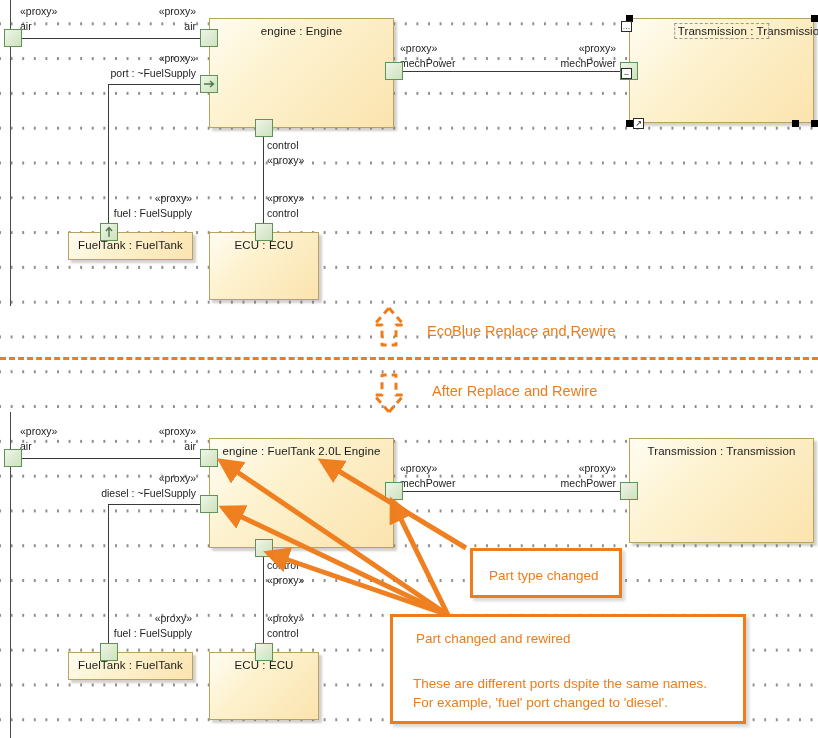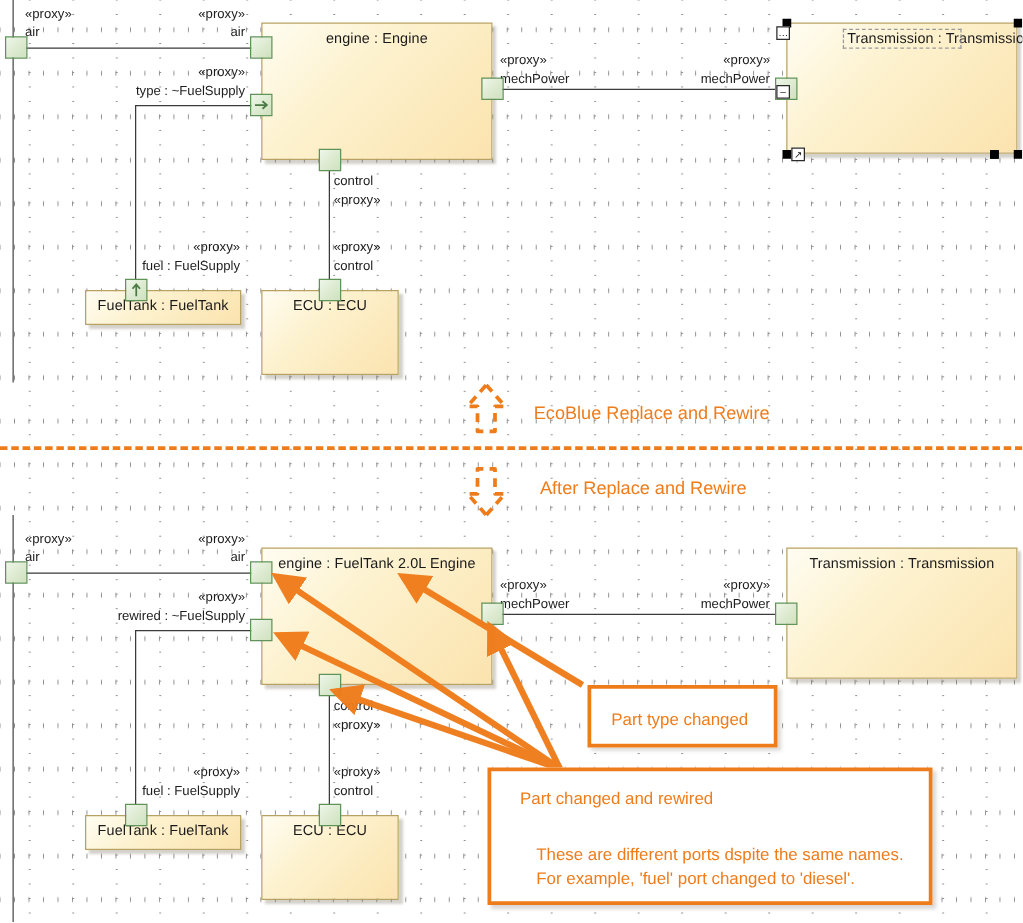--- a/index.html
+++ b/index.html
@@ -172,21 +172,21 @@
       <span>air</span>
     </div>
 
     <div class="plabel r" style="left:60px;width:136px;top:4px;">
       <span class="stereo">«proxy»</span>
       <span>air</span>
     </div>
 
     <div class="plabel r" style="left:40px;width:156px;top:51px;">
       <span class="stereo">«proxy»</span>
-      <span>type : ~FuelSupply</span>
+      <span>port : ~FuelSupply</span>
     </div>
 
     <div class="plabel" style="left:400px;top:41px;">
       <span class="stereo">«proxy»</span>
       <span>mechPower</span>
     </div>
 
     <div class="plabel r" style="left:490px;width:126px;top:41px;">
       <span class="stereo">«proxy»</span>
       <span>mechPower</span>
@@ -267,21 +267,21 @@
       <span>air</span>
     </div>
 
     <div class="plabel r" style="left:60px;width:136px;top:64px;">
       <span class="stereo">«proxy»</span>
       <span>air</span>
     </div>
 
     <div class="plabel r" style="left:30px;width:166px;top:111px;">
       <span class="stereo">«proxy»</span>
-      <span>rewired : ~FuelSupply</span>
+      <span>diesel : ~FuelSupply</span>
     </div>
 
     <div class="plabel" style="left:400px;top:101px;">
       <span class="stereo">«proxy»</span>
       <span>mechPower</span>
     </div>
 
     <div class="plabel r" style="left:490px;width:126px;top:101px;">
       <span class="stereo">«proxy»</span>
       <span>mechPower</span>
@@ -316,17 +316,17 @@
         <path d="M448,255 L392,141"></path>
       </g>
     </svg>
 
     <div class="callout" style="left:470px;top:188px;width:152px;height:50px;">
       <div class="ctext" style="left:16px;top:15px;">Part type changed</div>
     </div>
 
     <div class="callout" style="left:390px;top:254px;width:356px;height:110px;">
       <div class="ctext" style="left:23px;top:12px;">Part changed and rewired</div>
-      <div class="ctext" style="left:20px;top:57px;margin-left:16px;">These are different ports dspite the same names.
+      <div class="ctext" style="left:20px;top:57px;">These are different ports dspite the same names.
 For example, 'fuel' port changed to 'diesel'.</div>
     </div>
   </div>
 </div>
 
 </body></html>

